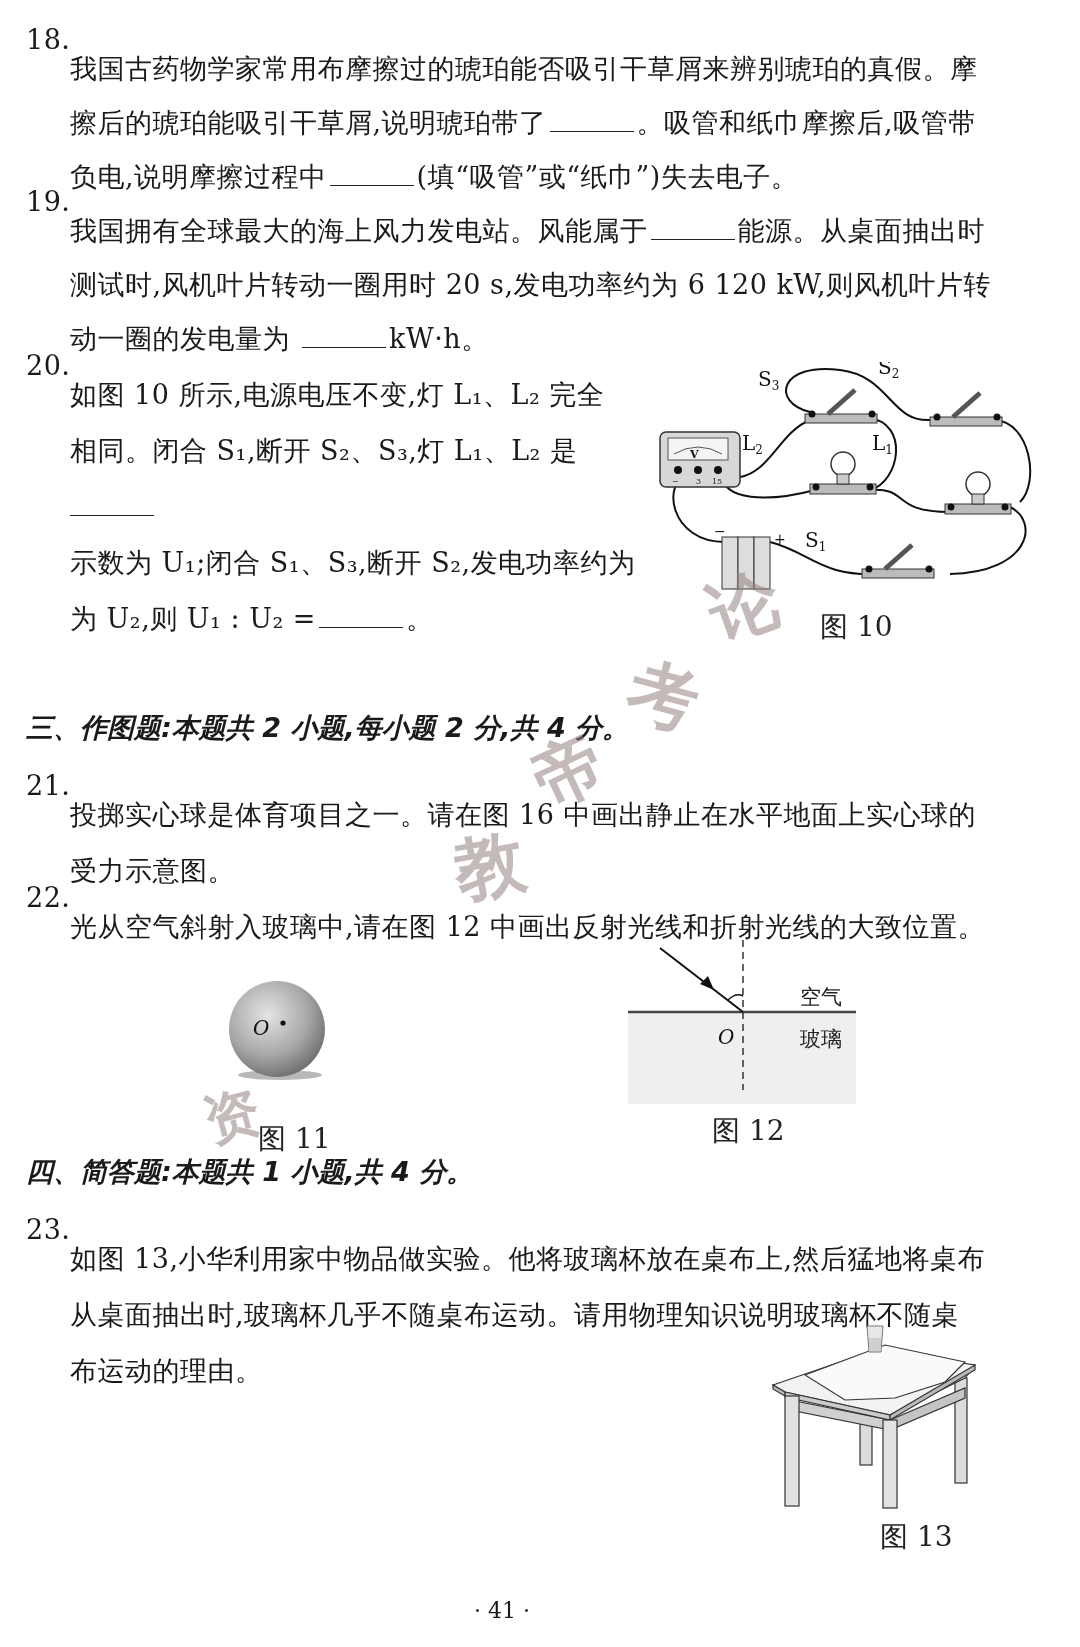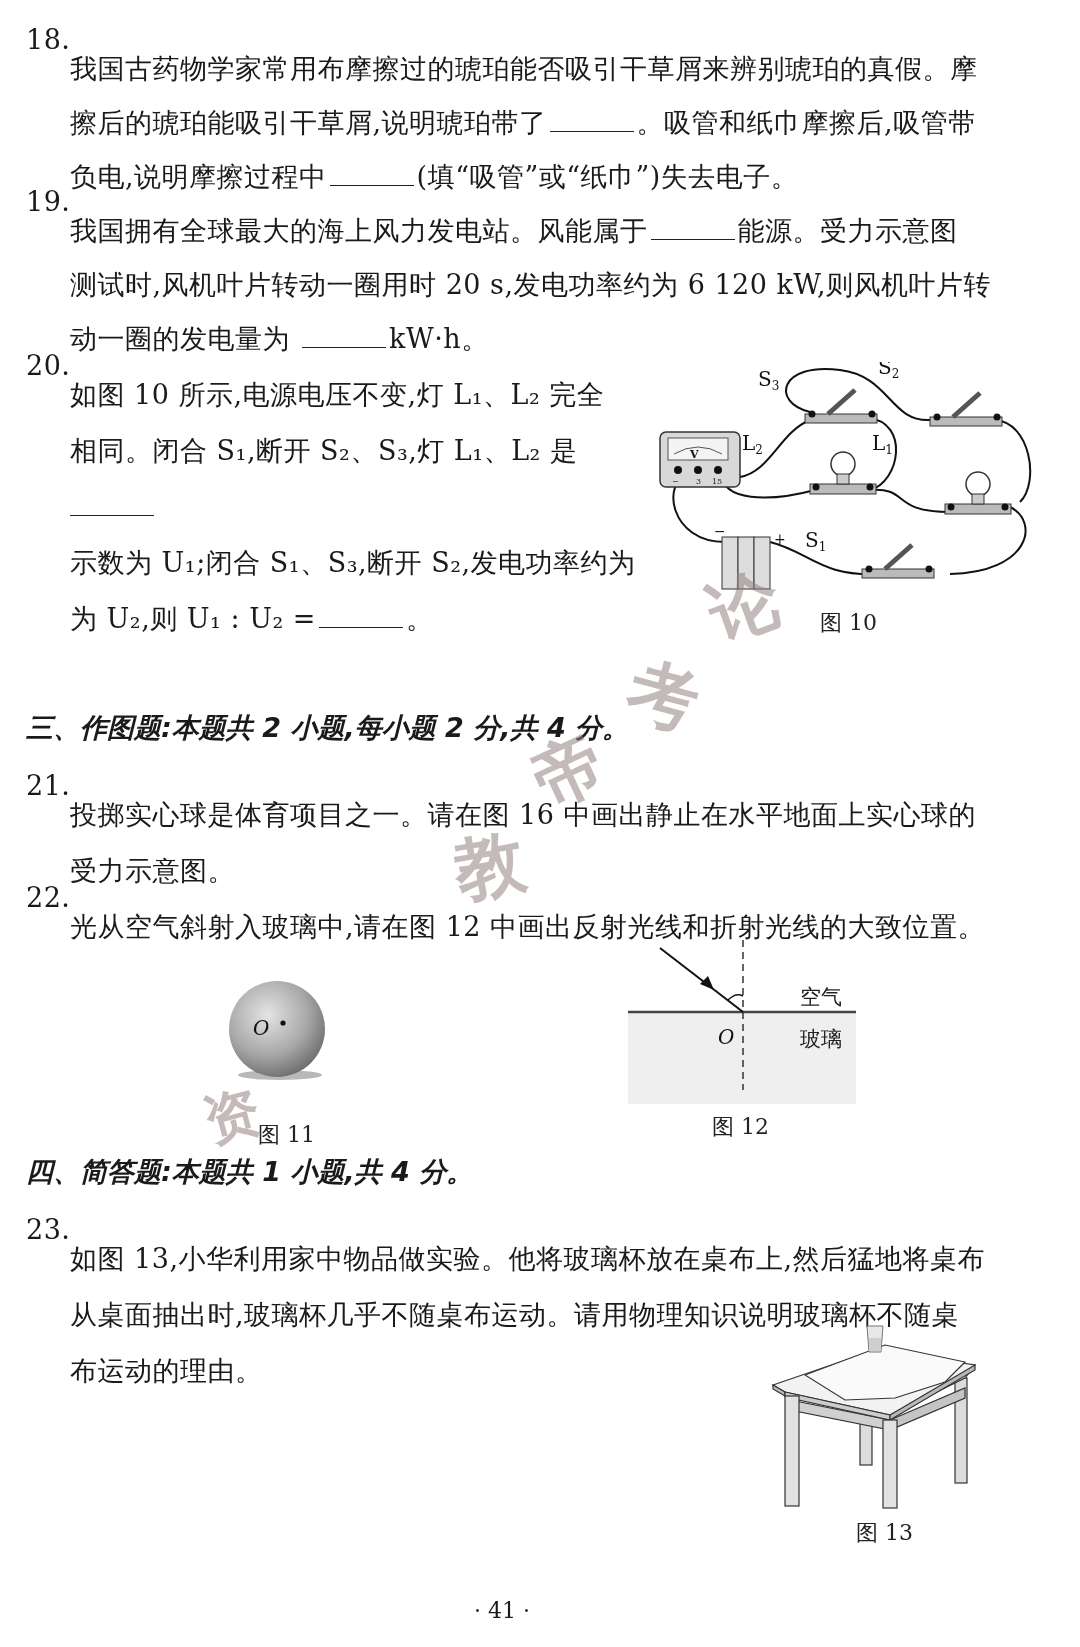--- a/index.html
+++ b/index.html
@@ -17,21 +17,21 @@
   .blank {
     display: inline-block; border-bottom: 1.5px solid #222;
     width: 84px; height: 26px; vertical-align: baseline; margin: 0 3px;
   }
   .section {
     position: absolute; left: 26px; font-size: 27px; line-height: 40px;
     font-weight: bold; font-family: "DejaVu Sans", "Liberation Sans", sans-serif;
     white-space: nowrap;
     font-style: italic;
   }
-  .fig-caption { position: absolute; font-size: 22px; color: #222; }
+  .fig-caption { position: absolute; font-size: 28px; color: #222; }
   .page-num { position: absolute; left: 0; width: 1004px; top: 1598px; text-align: center; font-size: 22px; }
   .watermark {
     position: absolute; color: rgba(150,130,130,0.55); font-size: 70px;
     font-family: "DejaVu Serif", serif; font-weight: bold; pointer-events: none;
   }
 </style>
 </head>
 <body>
 
 <div class="line" style="top:20px;">
@@ -40,21 +40,21 @@
 </div>
 <div class="line" style="top:74px;">
   <span class="ind"><span>擦后的琥珀能吸引干草屑,说明琥珀带了</span><span class="blank"></span><span>。吸管和纸巾摩擦后,吸管带</span></span>
 </div>
 <div class="line" style="top:128px;">
   <span class="ind"><span>负电,说明摩擦过程中</span><span class="blank"></span><span>(填“吸管”或“纸巾”)失去电子。</span></span>
 </div>
 
 <div class="line" style="top:182px;">
   <span class="num">19.</span>
-  <span class="ind"><span>我国拥有全球最大的海上风力发电站。风能属于</span><span class="blank"></span><span>能源。受力示意图</span></span>
+  <span class="ind"><span>我国拥有全球最大的海上风力发电站。风能属于</span><span class="blank"></span><span>能源。从桌面抽出时</span></span>
 </div>
 <div class="line" style="top:236px;">
   <span class="ind">测试时,风机叶片转动一圈用时 20 s,发电功率约为 6 120 kW,则风机叶片转</span>
 </div>
 <div class="line" style="top:290px;">
   <span class="ind"><span>动一圈的发电量为 </span><span class="blank"></span><span>kW·h。</span></span>
 </div>
 
 <div class="line" style="top:346px;">
   <span class="num">20.</span>
@@ -236,21 +236,21 @@
       <rect x="20" y="76" width="14" height="110" fill="#e2e2e2"></rect>
       <rect x="118" y="100" width="14" height="88" fill="#e2e2e2"></rect>
     </g>
 
     <g>
       <path d="M102 6 L118 6 L116 32 L104 32 Z" fill="#e8e8e8" stroke="#777" stroke-width="1"></path>
       <rect x="104" y="18" width="12" height="13" fill="#cfcfcf"></rect>
     </g>
   </svg>
 </div>
-<div class="fig-caption" style="left:856px; top:1518px;">图 13</div>
+<div class="fig-caption" style="left:880px; top:1518px;">图 13</div>
 
 <div class="watermark" style="left:710px; top:560px; transform:rotate(-20deg);">论</div>
 <div class="watermark" style="left:628px; top:650px; transform:rotate(15deg);">考</div>
 <div class="watermark" style="left:535px; top:725px; transform:rotate(-25deg);">帝</div>
 <div class="watermark" style="left:455px; top:820px; transform:rotate(-10deg);">教</div>
 <div class="watermark" style="left:205px; top:1080px; font-size:55px; transform:rotate(-15deg);">资</div>
 
 <div class="page-num">· 41 ·</div>
 
 </body></html>

